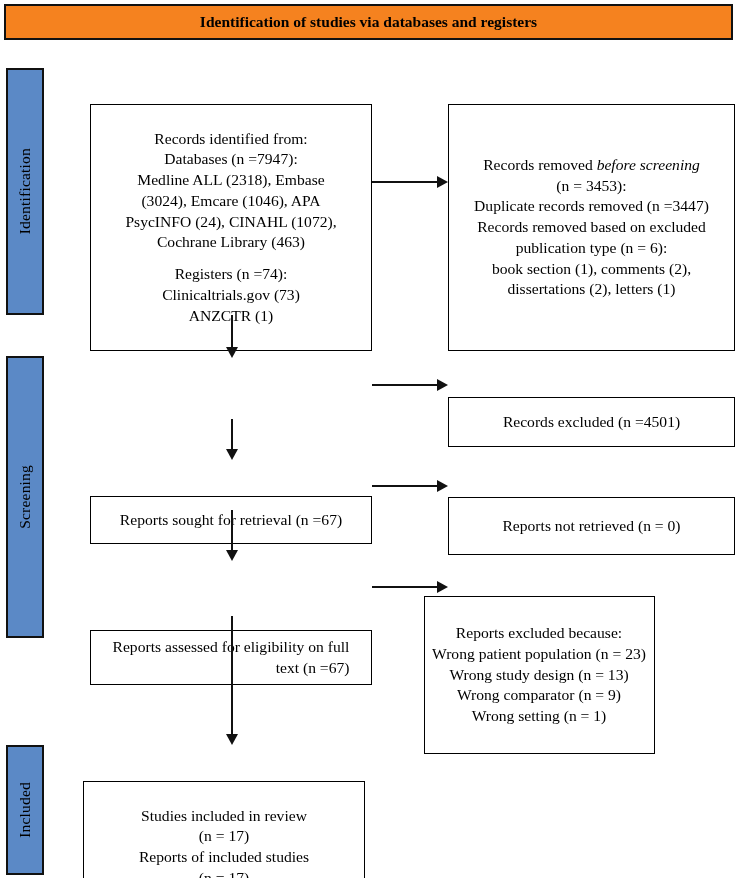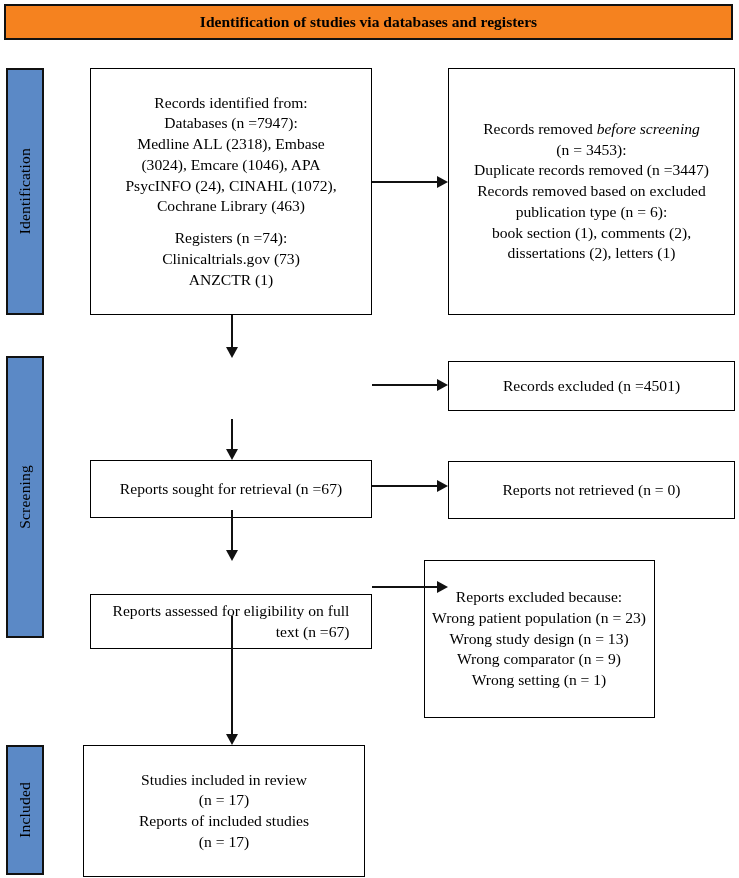--- a/index.html
+++ b/index.html
@@ -25,20 +25,21 @@
   .stage-bar span {
     writing-mode:vertical-rl; transform:rotate(180deg);
     font-size:15.5px; letter-spacing:.2px;
   }
   .box {
     position:absolute; background:#fff;
     border:1.6px solid #000; box-sizing:border-box;
     display:flex; flex-direction:column; align-items:center; justify-content:center;
     text-align:center; font-size:15.6px; line-height:1.33;
     padding:4px 8px;
+    margin-top:36px;
   }
   .lines { white-space:pre-line; }
   .registers-block { margin-top:11px; }
   .italic { font-style:italic; }
   
   .h-arrow { position:absolute; height:12px; }
   .h-arrow .shaft { position:absolute; left:0; right:9px; top:5.2px; height:1.6px; background:#111; }
   .h-arrow .head  { position:absolute; right:0; top:0; width:0; height:0;
                     border-left:11px solid #111; border-top:6px solid transparent; border-bottom:6px solid transparent; }
   .v-arrow { position:absolute; width:12px; }
@@ -71,21 +72,21 @@
 Medline ALL (2318), Embase
 (3024), Emcare (1046), APA
 PsycINFO (24), CINAHL (1072),
 Cochrane Library (463)</div>
     <div class="lines registers-block">Registers (n =74):
 Clinicaltrials.gov (73)
 ANZCTR (1)</div>
   </div>
 
 
-  <div class="box" style="left:90px; top:460px; width:282px; height:58px;">
+  <div class="box" style="left:90px; top:460px; width:282px; height:48px;">
     <div>Reports sought for retrieval (n =67)</div>
   </div>
 
   <div class="box" style="left:90px; top:594px; width:282px; height:55px;text-align:right;">
     <div class="lines">Reports assessed for eligibility on full
 text (n =67)</div>
   </div>
 
   <div class="box" style="left:83px; top:745px; width:282px; height:132px;">
     <div class="lines">Studies included in review

